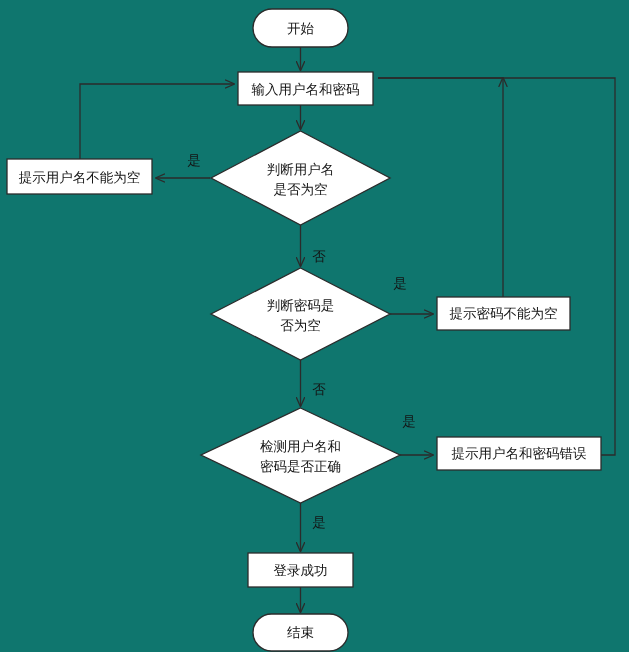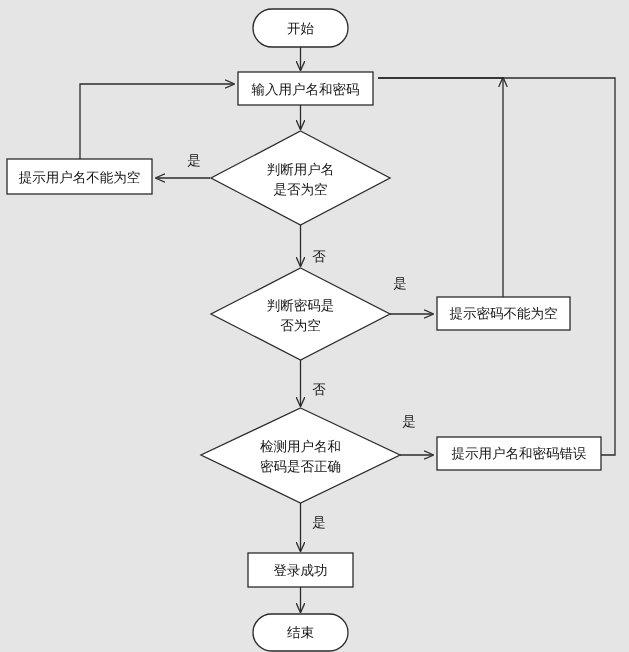--- a/index.html
+++ b/index.html
@@ -4,21 +4,21 @@
 <style>
   html, body {
     margin: 0;
     padding: 0;
     background: #ffffff;
   }
   #canvas {
     position: relative;
     width: 629px;
     height: 652px;
-    background: #e5e5e5;
+    background: #0f766e;
     font-family: "DejaVu Sans", "Liberation Sans", sans-serif;
     overflow: hidden;
   }
   #flow-svg {
     position: absolute;
     left: 0;
     top: 0;
     width: 629px;
     height: 652px;
   }

